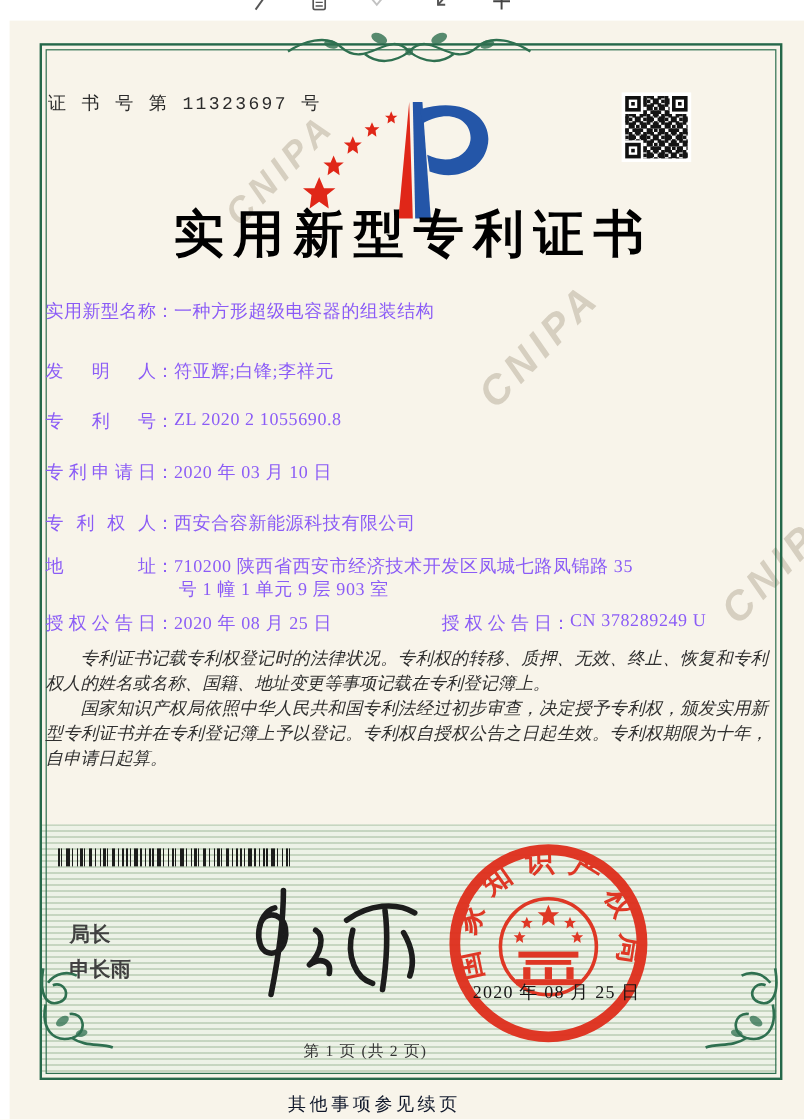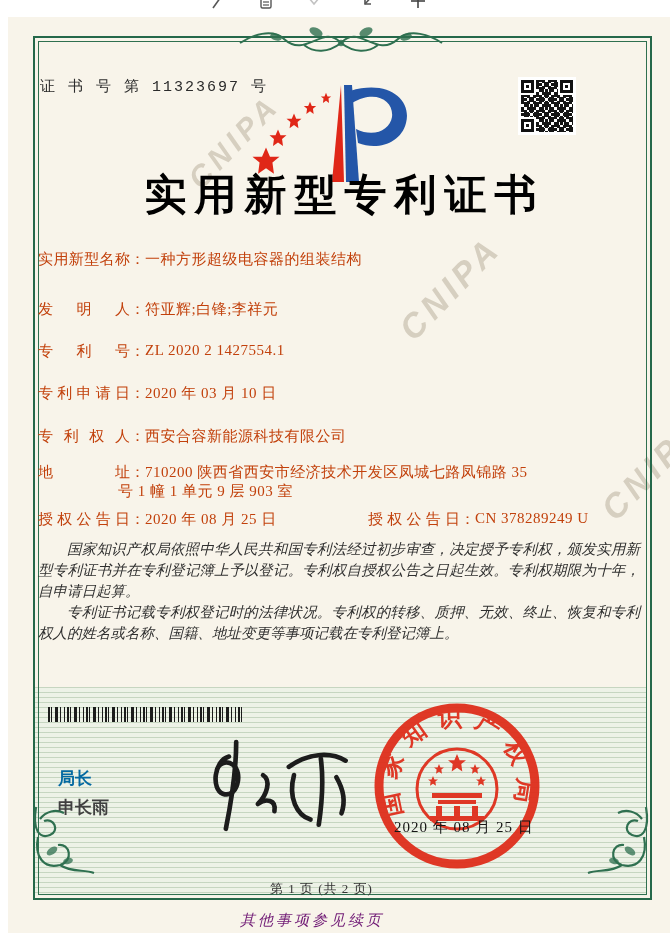--- a/index.html
+++ b/index.html
@@ -40,46 +40,46 @@
       repeating-conic-gradient(transparent 0% 25%, #141414 0% 50%);
     background-size:6px 6px,10px 10px;background-position:0 0,3px 2px;}
   .finder{position:absolute;width:13px;height:13px;border:3px solid #111;background:#fff;box-sizing:border-box;box-shadow:0 0 0 2px #fff;}
   .finder::after{content:"";position:absolute;left:2px;top:2px;width:3px;height:3px;background:#111;}
   .f-tl{left:0;top:0;} .f-tr{right:0;top:0;} .f-bl{left:0;bottom:0;}
 
   .title{position:absolute;left:25px;top:150px;width:615px;text-align:center;font-size:42px;font-weight:700;
          letter-spacing:8px;padding-left:8px;box-sizing:border-box;color:#000000;z-index:5;}
 
   
-  .field{position:absolute;left:30px;font-size:15px;color:#c2410c;z-index:5;white-space:nowrap;font-family:Liberation Serif, serif;}
+  .field{position:absolute;left:30px;font-size:15px;color:#8b5cf6;z-index:5;white-space:nowrap;font-family:Liberation Serif, serif;}
   .flabel{display:inline-block;width:92px;text-align:justify;text-align-last:justify;vertical-align:top;}
   .fcolon{display:inline-block;width:15px;vertical-align:top;}
   .fvalue{letter-spacing:0.5px;}
-  .fvalue2{display:block;margin-left:80px;letter-spacing:0.5px;}
+  .fvalue2{display:block;margin-left:111px;letter-spacing:0.5px;}
   .fgroup2{position:absolute;left:330px;top:0;white-space:nowrap;}
 
   .paras{position:absolute;left:30px;top:522px;width:602px;z-index:5;}
   .paras p{margin:0;font-size:14.5px;line-height:21px;font-style:italic;color:#2f2f2f;
            text-indent:2em;text-align:justify;}
 
   
   .guilloche{position:absolute;left:26px;top:670px;width:613px;height:209px;z-index:1;
     background-color:#edf2e7;
     background-image:repeating-linear-gradient(180deg, rgba(125,160,120,0.35) 0 1px, rgba(0,0,0,0) 1px 5px);}
   .barcode{position:absolute;left:40px;top:690px;width:196px;height:15px;z-index:5;
     background:repeating-linear-gradient(90deg,#1c1c1c 0 2px,transparent 2px 3px,#1c1c1c 3px 4px,transparent 4px 7px,#1c1c1c 7px 10px,transparent 10px 12px,#1c1c1c 12px 13px,transparent 13px 16px,#1c1c1c 16px 17px,transparent 17px 19px);}
   .director-title{position:absolute;left:50px;top:750px;font-family:Liberation Sans, sans-serif;
-    font-size:17px;font-weight:700;color:#0369a1;z-index:5;}
+    font-size:17px;font-weight:700;color:#404040;z-index:5;}
   .director-name{position:absolute;left:50px;top:779px;font-family:"Liberation Sans",sans-serif;
     font-size:17px;font-weight:700;color:#404040;z-index:5;}
   .signature{position:absolute;left:190px;top:718px;width:160px;height:105px;z-index:6;}
   .seal{position:absolute;left:360px;top:680px;width:178px;height:178px;z-index:6;opacity:0.93;}
   .seal-date{position:absolute;left:386px;top:801px;font-size:15px;color:#161616;letter-spacing:1px;z-index:7;white-space:nowrap;}
-  .page-info{position:absolute;left:262px;top:850px;font-size:13px;color:#333;letter-spacing:1px;z-index:5;margin-top:13px;}
-  .continuation{position:absolute;left:232px;top:894px;font-size:15px;font-style:italic;color:#701a75;letter-spacing:3px;z-index:5;}
+  .page-info{position:absolute;left:245px;top:850px;font-size:13px;color:#333;letter-spacing:1px;z-index:5;}
+  .continuation{position:absolute;left:232px;top:894px;font-size:15px;color:#0f172a;letter-spacing:3px;z-index:5;}
 </style>
 </head>
 <body>
 
 <div class="screen">
 
   <div class="toolbar-strip">
     <svg class="tb-icon" style="left:210px" viewBox="0 0 16 16">
       <line x1="13" y1="1" x2="3" y2="15" stroke="#555" stroke-width="1.6"></line>
     </svg>
@@ -184,21 +184,21 @@
 
     <div class="title">实用新型专利证书</div>
 
     <div class="field" style="top:233px">
       <span class="flabel">实用新型名称</span><span class="fcolon">：</span><span class="fvalue">一种方形超级电容器的组装结构</span>
     </div>
     <div class="field" style="top:283px">
       <span class="flabel">发明人</span><span class="fcolon">：</span><span class="fvalue">符亚辉;白锋;李祥元</span>
     </div>
     <div class="field" style="top:325px">
-      <span class="flabel">专利号</span><span class="fcolon">：</span><span class="fvalue">ZL 2020 2 1427554.1</span>
+      <span class="flabel">专利号</span><span class="fcolon">：</span><span class="fvalue">ZL 2020 2 1055690.8</span>
     </div>
     <div class="field" style="top:367px">
       <span class="flabel">专利申请日</span><span class="fcolon">：</span><span class="fvalue">2020 年 03 月 10 日</span>
     </div>
     <div class="field" style="top:410px">
       <span class="flabel">专利权人</span><span class="fcolon">：</span><span class="fvalue">西安合容新能源科技有限公司</span>
     </div>
     <div class="field" style="top:446px">
       <span class="flabel">地址</span><span class="fcolon">：</span><span class="fvalue">710200 陕西省西安市经济技术开发区凤城七路凤锦路 35</span>
       <span class="fvalue2">号 1 幢 1 单元 9 层 903 室</span>
@@ -206,22 +206,22 @@
     <div class="field" style="top:493px;width:602px">
       <span>
         <span class="flabel">授权公告日</span><span class="fcolon">：</span><span class="fvalue">2020 年 08 月 25 日</span>
       </span>
       <span class="fgroup2">
         <span class="flabel">授权公告日</span><span class="fcolon">：</span><span class="fvalue">CN 378289249 U</span>
       </span>
     </div>
 
     <div class="paras">
+      <p>专利证书记载专利权登记时的法律状况。专利权的转移、质押、无效、终止、恢复和专利权人的姓名或名称、国籍、地址变更等事项记载在专利登记簿上。</p>
       <p>国家知识产权局依照中华人民共和国专利法经过初步审查，决定授予专利权，颁发实用新型专利证书并在专利登记簿上予以登记。专利权自授权公告之日起生效。专利权期限为十年，自申请日起算。</p>
-      <p>专利证书记载专利权登记时的法律状况。专利权的转移、质押、无效、终止、恢复和专利权人的姓名或名称、国籍、地址变更等事项记载在专利登记簿上。</p>
     </div>
 
     <div class="barcode"></div>
     <div class="director-title">局长</div>
     <div class="director-name">申长雨</div>
 
     <svg class="signature" viewBox="0 0 155 100">
       <g stroke="#1c1c1c" stroke-width="4.5" fill="none" stroke-linecap="round" stroke-linejoin="round">
         <path d="M30,20 C15,24 13,52 24,56 C38,61 44,36 34,28 C27,23 19,27 18,35"></path>
         <path d="M37,6 C37,35 32,65 27,90"></path>

